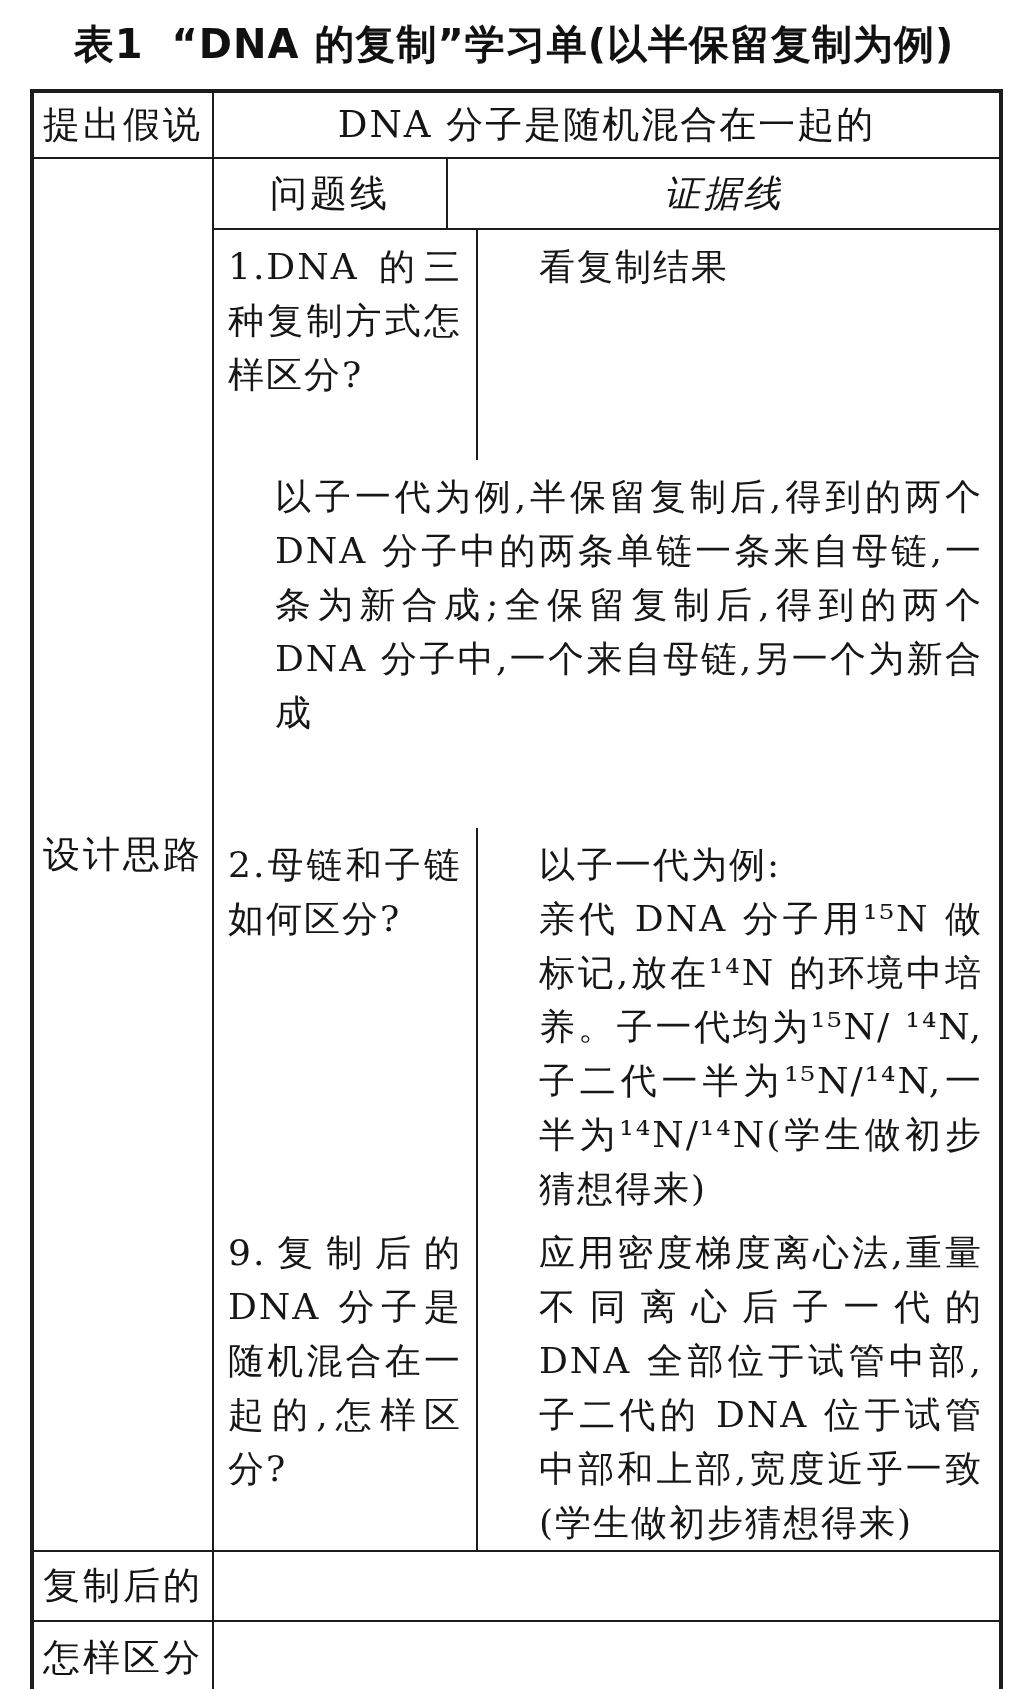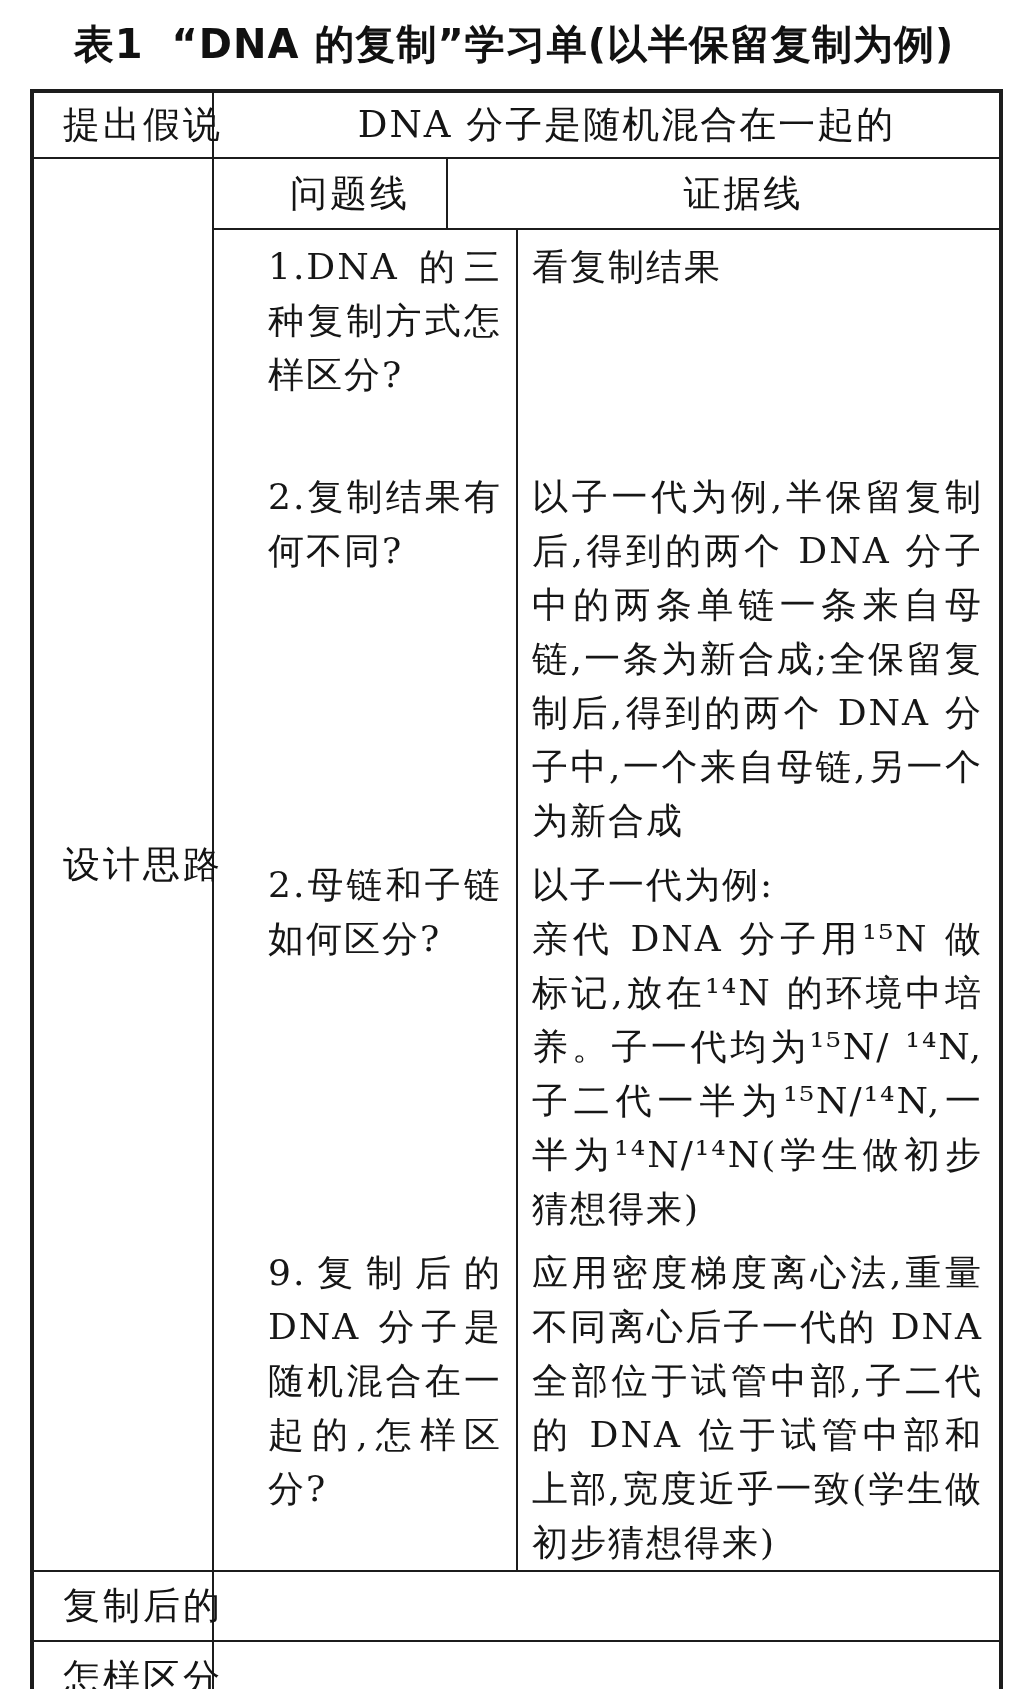--- a/index.html
+++ b/index.html
@@ -35,41 +35,41 @@
     width: 973px;
     border: 4px solid #1c1c1c;
     display: grid;
     grid-template-columns: 180px 234px 1fr;
     grid-template-rows: 66px 71px auto 70px 74px 62px;
     background: #ffffff;
   }
   .tbl > div { box-sizing: border-box; }
 
   .b-r { border-right: 2px solid #1c1c1c; }
-  .b-b { border-bottom: 2px solid #1c1c1c; padding-left: 40px; }
+  .b-b { border-bottom: 2px solid #1c1c1c; }
 
   .rowlabel {
     display: flex;
     align-items: center;
     justify-content: center;
     font-size: 37px;
     letter-spacing: 3px;
     white-space: nowrap;
   }
   .c-hyp-label   { grid-column: 1; grid-row: 1; }
   .c-hyp-value   { grid-column: 2 / 4; grid-row: 1;
                    display: flex; align-items: center; justify-content: center;
                    font-size: 37px; letter-spacing: 2px; white-space: nowrap; }
   .c-design-label{ grid-column: 1; grid-row: 2 / 4; }
   .c-qhead       { grid-column: 2; grid-row: 2;
                    display: flex; align-items: center; justify-content: center;
                    font-size: 37px; letter-spacing: 3px; }
   .c-ehead       { grid-column: 3; grid-row: 2;
                    display: flex; align-items: center; justify-content: center;
-                   font-size: 37px; letter-spacing: 3px; }
+                   font-size: 37px; letter-spacing: 3px; font-style: italic; }
   .c-content     { grid-column: 2 / 4; grid-row: 3;
                    display: flex; flex-direction: column; }
   .c-impl-label  { grid-column: 1; grid-row: 4; }
   .c-impl-value  { grid-column: 2 / 4; grid-row: 4; }
   .c-concl-label { grid-column: 1; grid-row: 5; }
   .c-concl-value { grid-column: 2 / 4; grid-row: 5; }
   .c-refl-label  { grid-column: 1; grid-row: 6; }
   .c-refl-value  { grid-column: 2 / 4; grid-row: 6; }
 
   .qa-block { display: flex; align-items: stretch; }
@@ -80,20 +80,21 @@
 
   .qa-q {
     width: 234px;
     flex: 0 0 234px;
     border-right: 2px solid #1c1c1c;
     padding: 10px 14px 0 14px;
   }
   .qa-e {
     flex: 1;
     padding: 10px 16px 0 14px;
+    margin-left: 47px;
   }
   .qa-q p, .qa-e p {
     margin: 0;
     font-size: 36px;
     line-height: 54px;
     letter-spacing: 2px;
     text-align: justify;
     color: #161616;
   }
 </style>
@@ -121,23 +122,20 @@
       <div class="qa-block">
         <div class="qa-q">
           <p>1.DNA 的三种复制方式怎样区分?</p>
         </div>
         <div class="qa-e">
           <p>看复制结果</p>
         </div>
       </div>
 
       <div class="qa-block">
-        <div class="qa-q">
-          <p>2.复制结果有何不同?</p>
-        </div>
         <div class="qa-e">
           <p>以子一代为例,半保留复制后,得到的两个 DNA 分子中的两条单链一条来自母链,一条为新合成;全保留复制后,得到的两个 DNA 分子中,一个来自母链,另一个为新合成</p>
         </div>
       </div>
 
       <div class="qa-block">
         <div class="qa-q">
           <p>2.母链和子链如何区分?</p>
         </div>
         <div class="qa-e">

